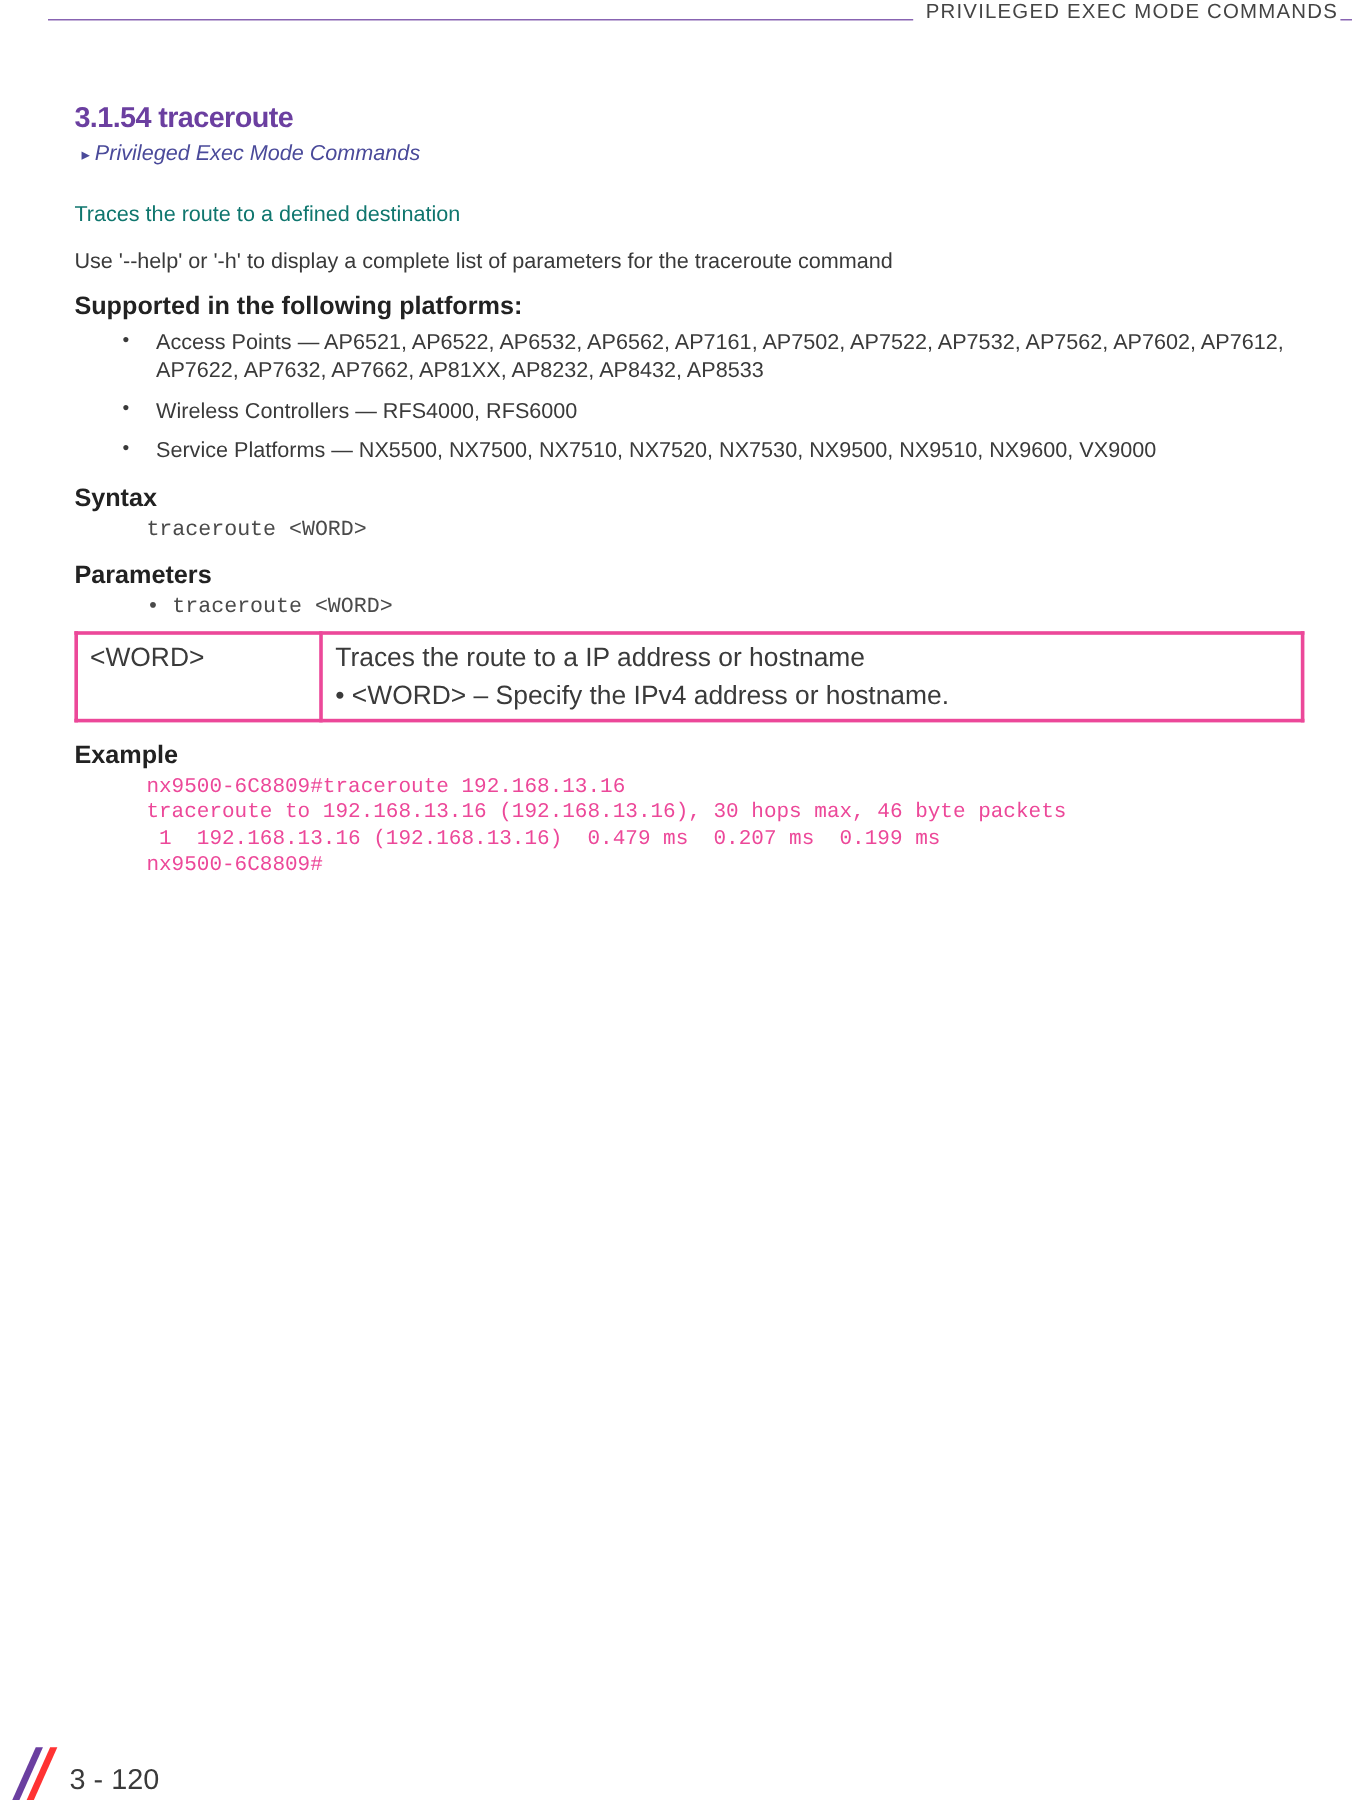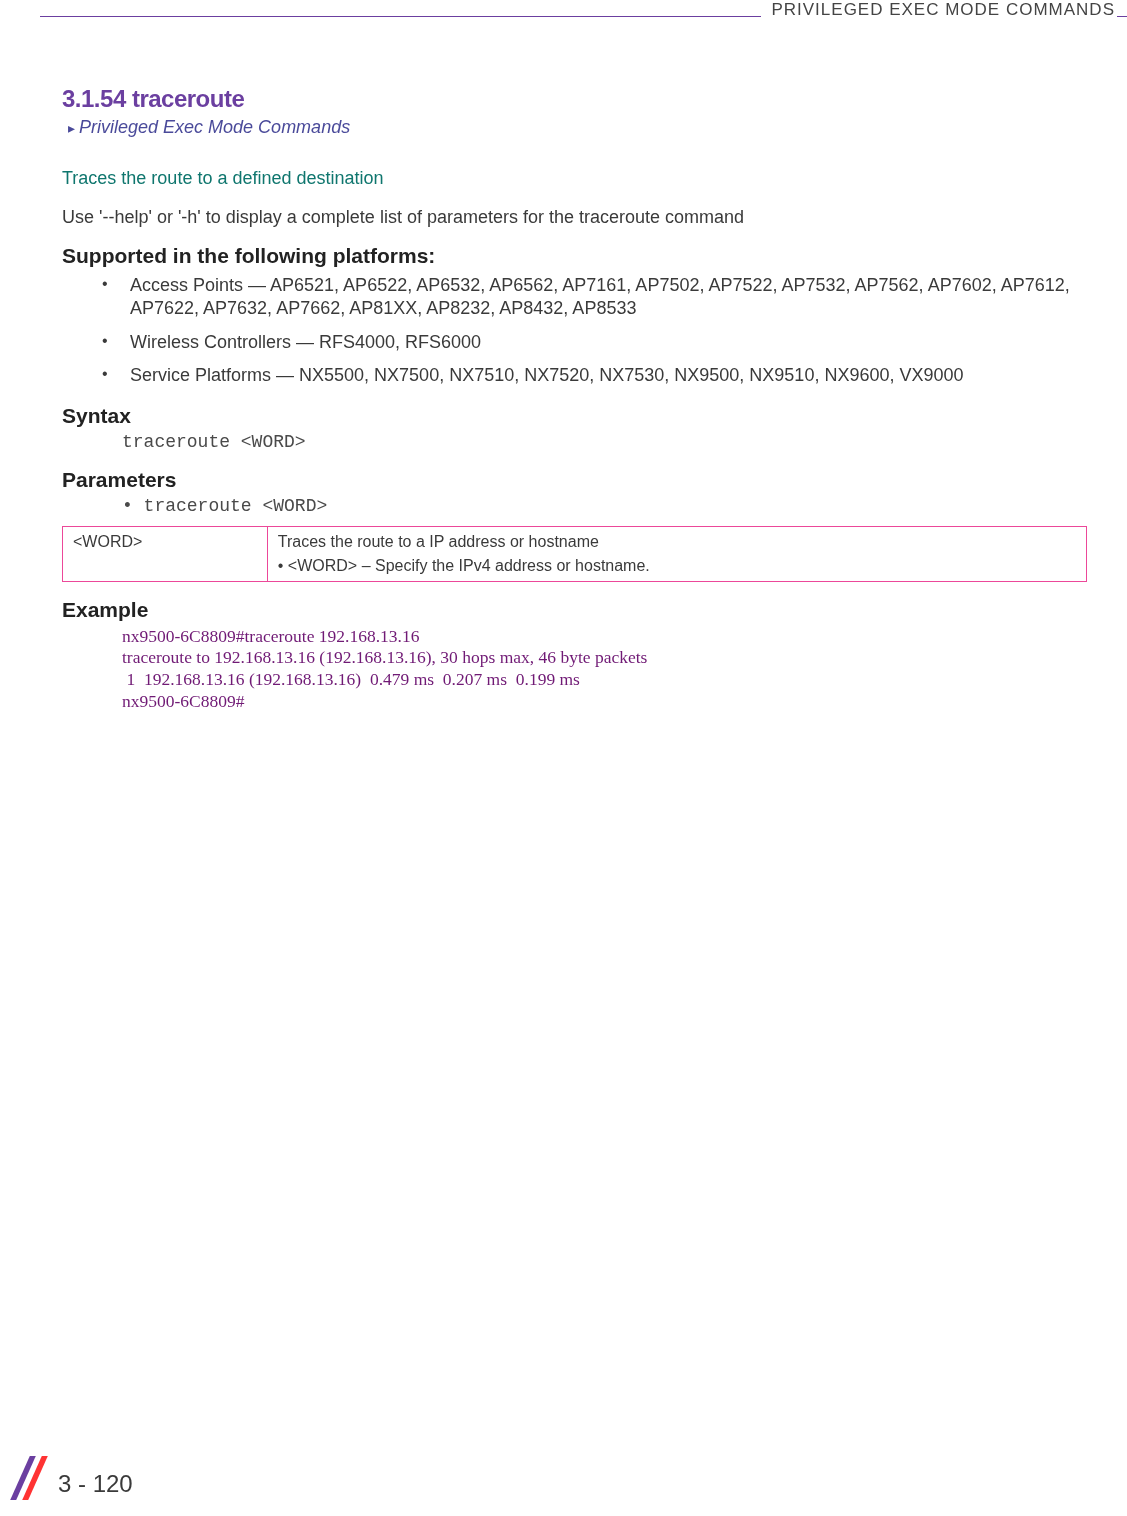--- a/index.html
+++ b/index.html
@@ -105,36 +105,36 @@
       color: #4a4a4a;
       margin-top: 4px;
       padding-left: 60px;
     }
     .param-table {
       width: 100%;
       border-collapse: collapse;
       margin-top: 10px;
     }
     .param-table td {
-      border: 1px solid #ec4899;
+      border: 3px solid #ec4899;
       padding: 6px 10px;
-      font-size: 16px;
+      font-size: 22px;
       color: #3a3a3a;
       vertical-align: top;
     }
     .param-table td:first-child {
       width: 20%;
     }
     .param-desc-sub {
       margin-top: 6px;
     }
     .example-code {
-      font-family: Liberation Serif, serif;
+      font-family: Liberation Mono, monospace;
       font-size: 17.5px;
-      color: #701a75;
+      color: #ec4899;
       margin-top: 4px;
       padding-left: 60px;
       white-space: pre;
       line-height: 1.25;
     }
     .footer {
       position: absolute;
       bottom: 18px;
       left: 10px;
       right: 10px;

